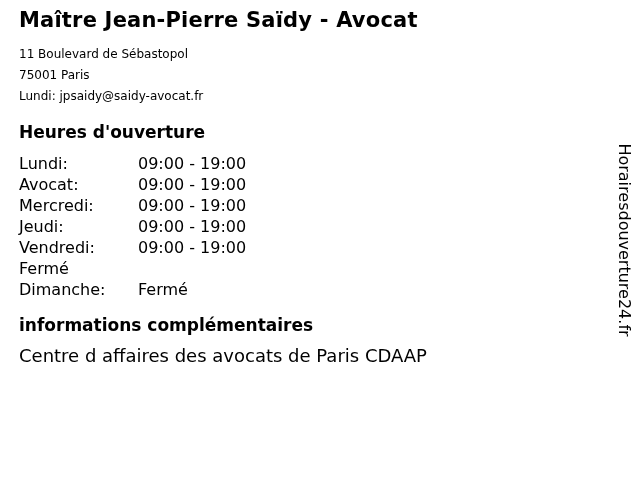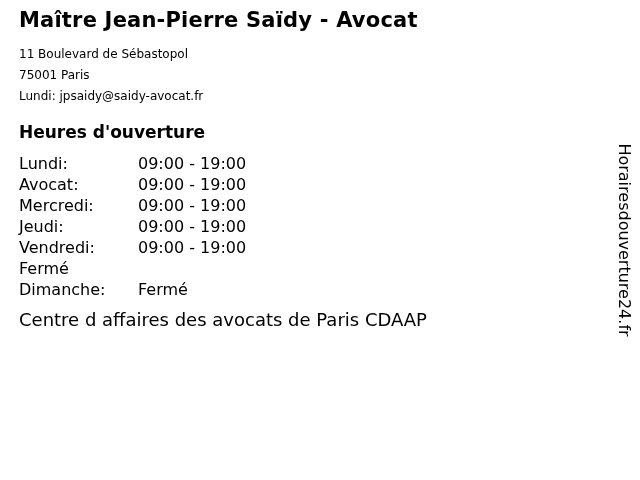--- a/index.html
+++ b/index.html
@@ -96,19 +96,20 @@
       </div>
       <div class="hours-row">
         <span>Fermé</span>
       </div>
       <div class="hours-row">
         <span>Dimanche:</span>
         <span>Fermé</span>
       </div>
     </div>
 
+    <h2 class="section-heading">informations complémentaires</h2>
 
     <div class="extra-text">Centre d affaires des avocats de Paris CDAAP</div>
 
   </div>
 
   <div class="watermark">Horairesdouverture24.fr</div>
 </div>
 
 </body></html>

